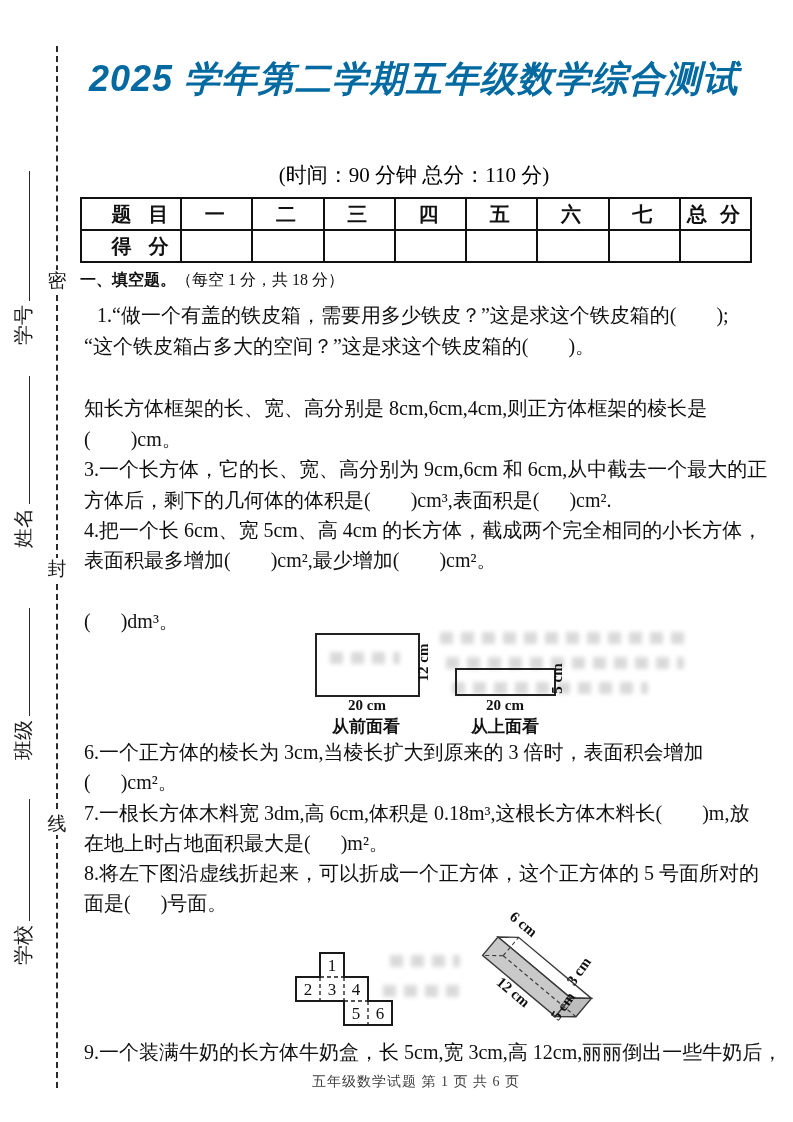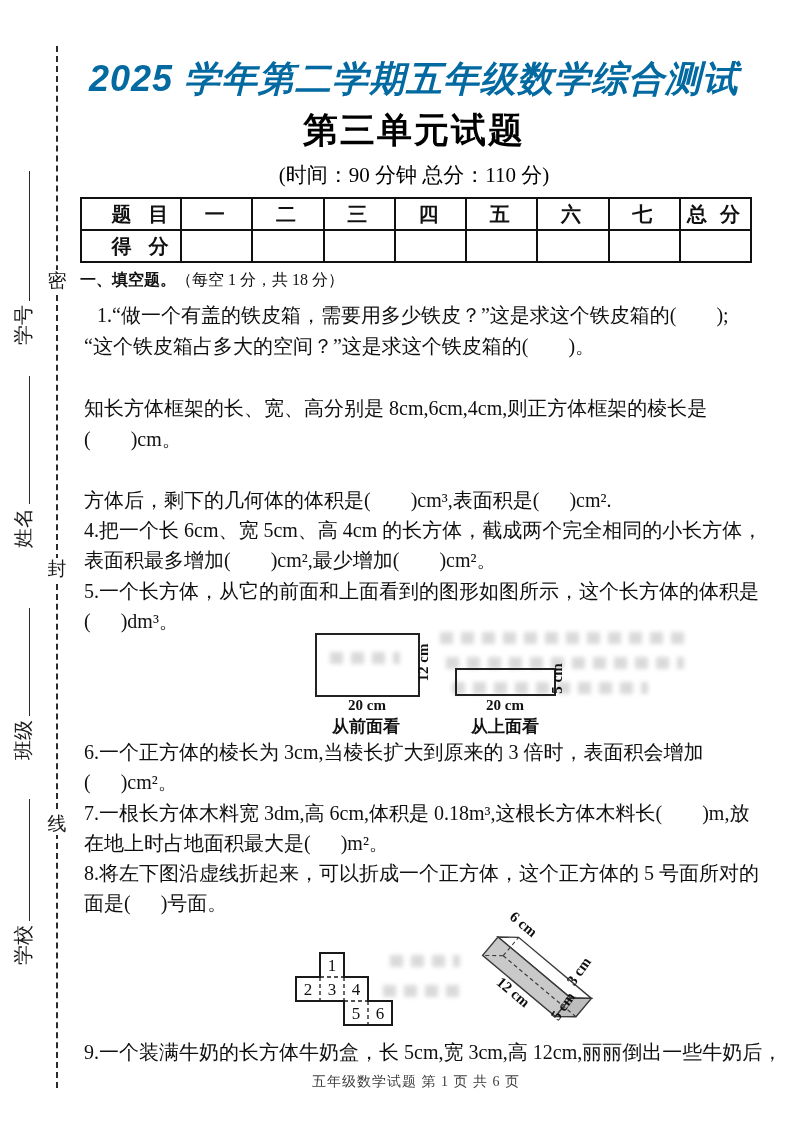--- a/index.html
+++ b/index.html
@@ -68,21 +68,20 @@
   <div class="seal-char" style="top:270px">密</div>
   <div class="seal-char" style="top:558px">封</div>
   <div class="seal-char" style="top:813px">线</div>
 
   <div class="seal-field" style="top:345px"><span>学号</span><span class="blank" style="width:130px"></span></div>
   <div class="seal-field" style="top:548px"><span>姓名</span><span class="blank" style="width:128px"></span></div>
   <div class="seal-field" style="top:760px"><span>班级</span><span class="blank" style="width:108px"></span></div>
   <div class="seal-field" style="top:965px"><span>学校</span><span class="blank" style="width:122px"></span></div>
 
   <div class="title1">2025 学年第二学期五年级数学综合测试</div>
-  <div class="title2">第三单元试题</div>
   <div class="subtitle">(时间：90 分钟  总分：110 分)</div>
 
   <table class="score-table">
     <tbody>
         <tr>
       <td class="firstcol" style="width:74px">题 目</td>
       <td>一</td>
       <td>二</td>
       <td>三</td>
       <td>四</td>
@@ -106,26 +105,26 @@
     </table>
 
   <div class="sec-heading"><span class="b">一、填空题。</span><span>（每空 1 分，共 18 分）</span></div>
 
   <div class="ql ind" style="top:302px">1.“做一个有盖的铁皮箱，需要用多少铁皮？”这是求这个铁皮箱的(        );</div>
   <div class="ql" style="top:333px">“这个铁皮箱占多大的空间？”这是求这个铁皮箱的(        )。</div>
 
   <div class="ql" style="top:395px">知长方体框架的长、宽、高分别是 8cm,6cm,4cm,则正方体框架的棱长是</div>
   <div class="ql" style="top:426px">(        )cm。</div>
 
+  <div class="ql" style="top:456px">3.一个长方体，它的长、宽、高分别为 9cm,6cm 和 6cm,从中截去一个最大的正</div>
   <div class="ql" style="top:487px">方体后，剩下的几何体的体积是(        )cm³,表面积是(      )cm².</div>
 
   <div class="ql" style="top:517px">4.把一个长 6cm、宽 5cm、高 4cm 的长方体，截成两个完全相同的小长方体，</div>
   <div class="ql" style="top:547px">表面积最多增加(        )cm²,最少增加(        )cm²。</div>
 
-  <div class="ql" style="top:578px">5.一个长方体，从它的前面和上面看到的图形如图所示，这个长方体的体积是</div>
   <div class="ql" style="top:608px">(      )dm³。</div>
 
   <div class="bleed" style="left:440px;top:632px;width:250px"></div>
   <div class="bleed" style="left:446px;top:657px;width:238px"></div>
   <div class="bleed" style="left:452px;top:682px;width:196px"></div>
   <div class="bleed" style="left:330px;top:652px;width:70px"></div>
 
   <div class="rect" style="left:315px;top:633px;width:101px;height:60px"></div>
   <div class="dim rot90" style="left:400px;top:654px;width:46px">12 cm</div>
   <div class="dim" style="left:330px;top:697px;width:74px">20 cm</div>

